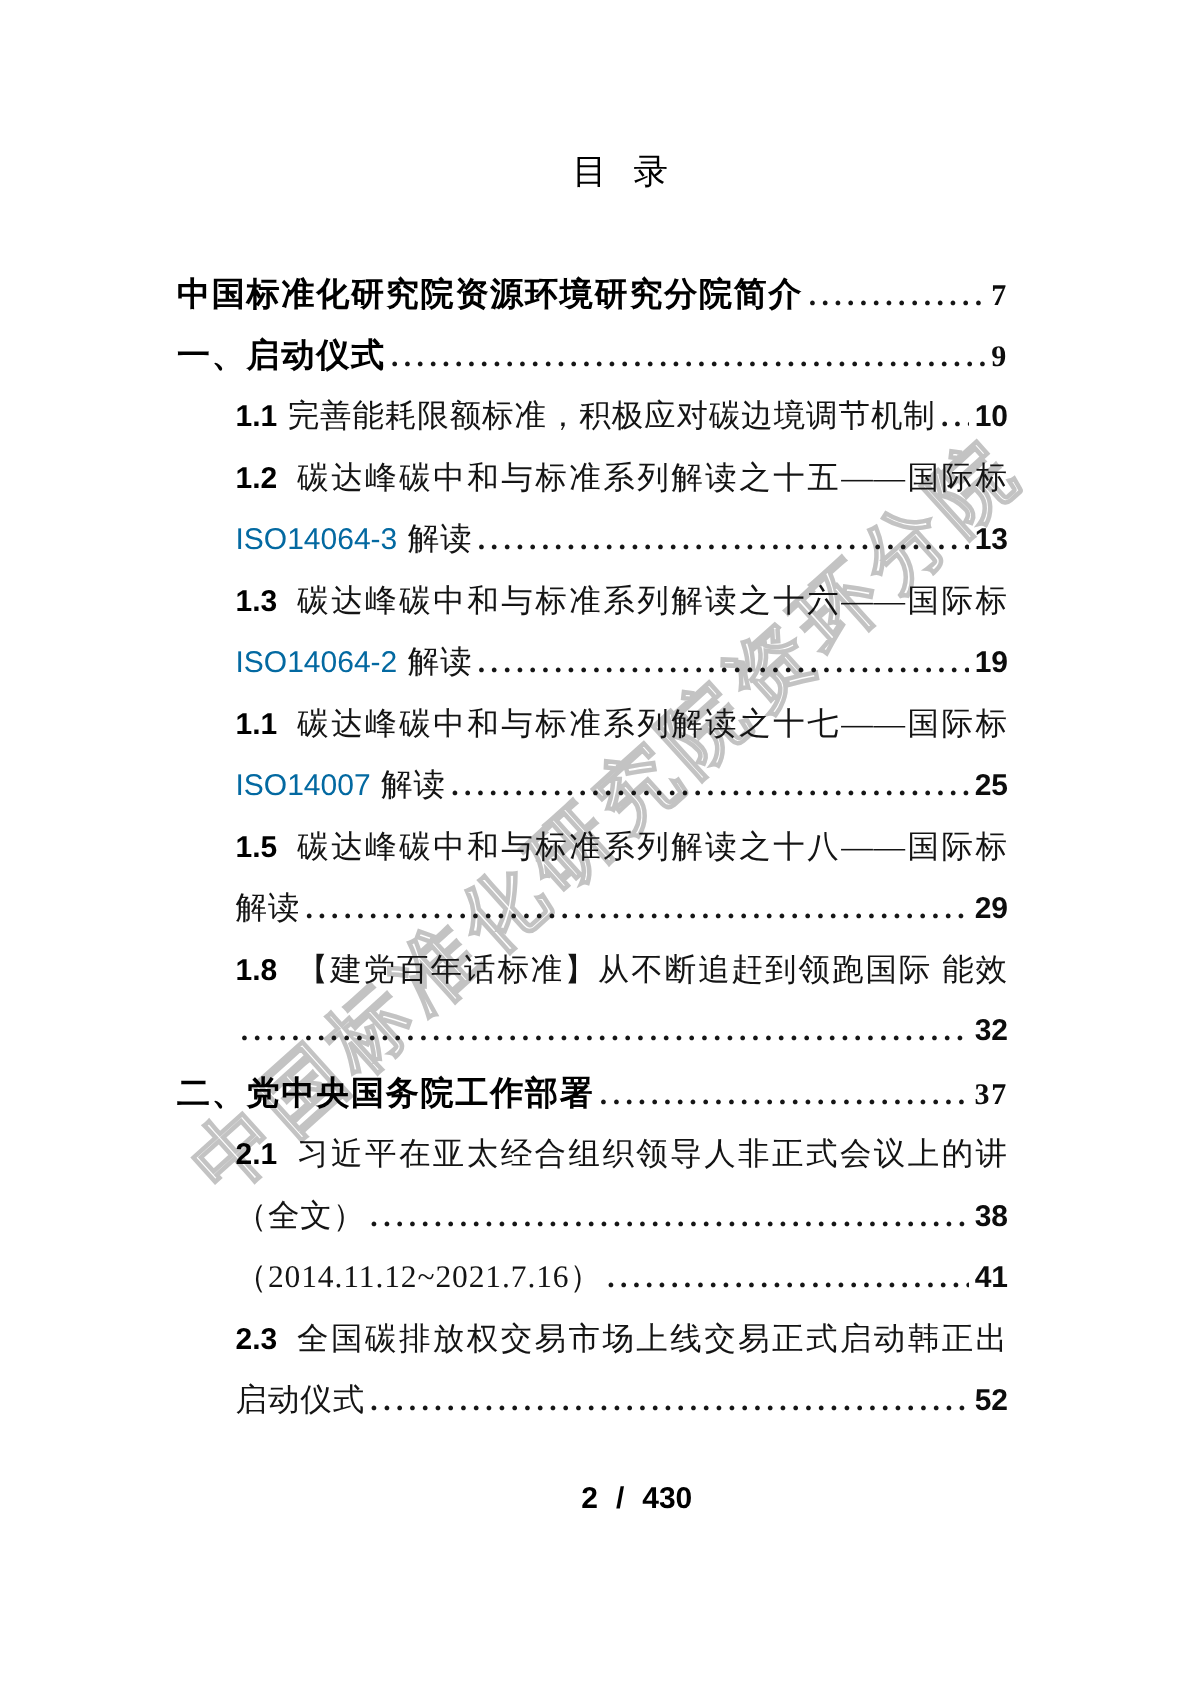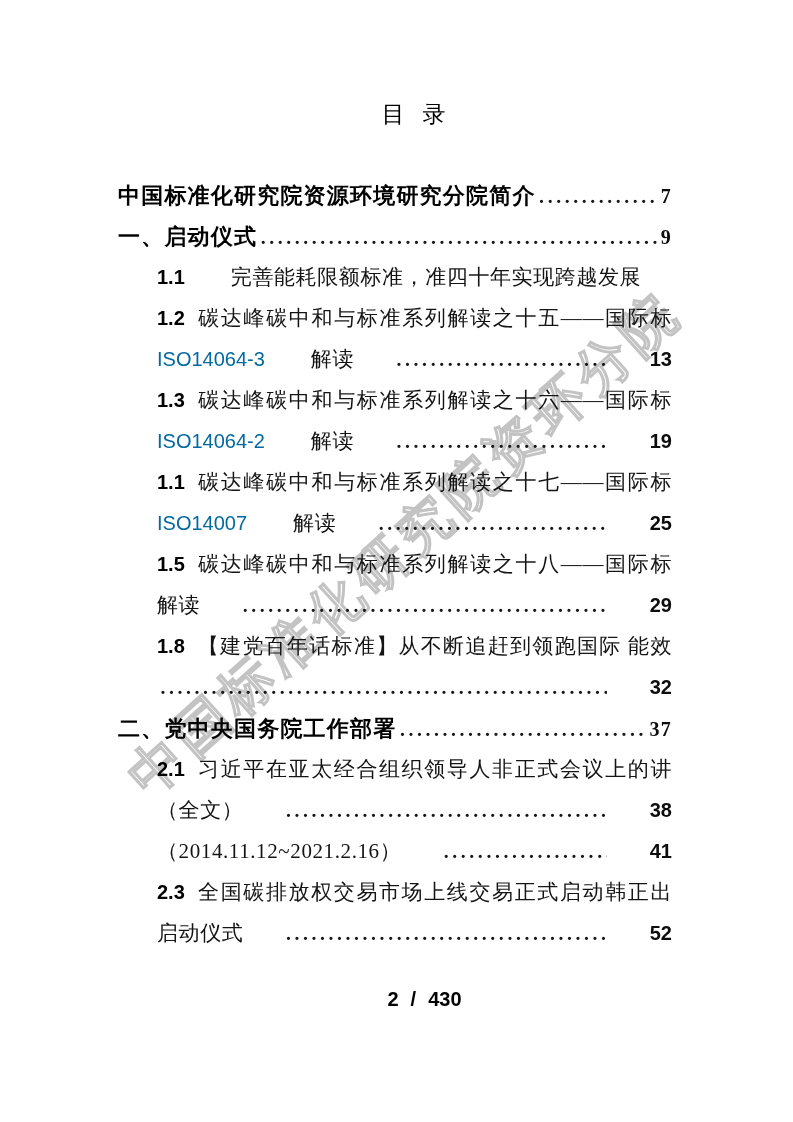--- a/index.html
+++ b/index.html
@@ -62,21 +62,21 @@
     overflow: hidden;
     font-size: 21px;
     white-space: nowrap;
   }
   .toc-row.l1 {
     font-weight: 700;
     font-size: 22px;
     letter-spacing: 1.2px;
     color: #000;
   }
-  .toc-row.l2, .toc-row.l2-wrap, .toc-row.l2-cont { margin-left: 39px; gap: 39px; }
+  .toc-row.l2, .toc-row.l2-wrap, .toc-row.l2-cont { margin-left: 39px; }
   .toc-row.l2-wrap {
     display: block;
     text-align: justify;
     text-align-last: justify;
     white-space: normal;
   }
   .entry-num {
     font-family: "Liberation Sans", "DejaVu Sans", sans-serif;
     font-size: 20px;
     margin-right: 7px;
@@ -138,21 +138,21 @@
     <span class="page-num">7</span>
   </div>
       <div class="toc-row l1">
 
     <span class="entry-title">一、启动仪式</span>
     <span class="dot-leader">....................................................................................................................................................................................</span>
     <span class="page-num">9</span>
   </div>
       <div class="toc-row l2">
     <span class="entry-num b">1.1</span>
-    <span class="entry-title">完善能耗限额标准，准四十年实现跨越发展</span>
+    <span class="entry-title">完善能耗限额标准，积极应对碳边境调节机制</span>
     <span class="dot-leader">....................................................................................................................................................................................</span>
     <span class="page-num">10</span>
   </div>
       <div class="toc-row l2-wrap">
     <span class="entry-num b">1.2</span>
     <span class="entry-title">碳达峰碳中和与标准系列解读之十五——国际标准</span>
     
     
   </div>
       <div class="toc-row l2-cont">
@@ -220,21 +220,21 @@
     
   </div>
       <div class="toc-row l2-cont">
 
     <span class="entry-title">（全文）</span>
     <span class="dot-leader">....................................................................................................................................................................................</span>
     <span class="page-num">38</span>
   </div>
       <div class="toc-row l2-cont">
 
-    <span class="entry-title">（2014.11.12~2021.2.16）</span>
+    <span class="entry-title">（2014.11.12~2021.7.16）</span>
     <span class="dot-leader">....................................................................................................................................................................................</span>
     <span class="page-num">41</span>
   </div>
       <div class="toc-row l2-wrap">
     <span class="entry-num b">2.3</span>
     <span class="entry-title">全国碳排放权交易市场上线交易正式启动韩正出席</span>
     
     
   </div>
       <div class="toc-row l2-cont">

